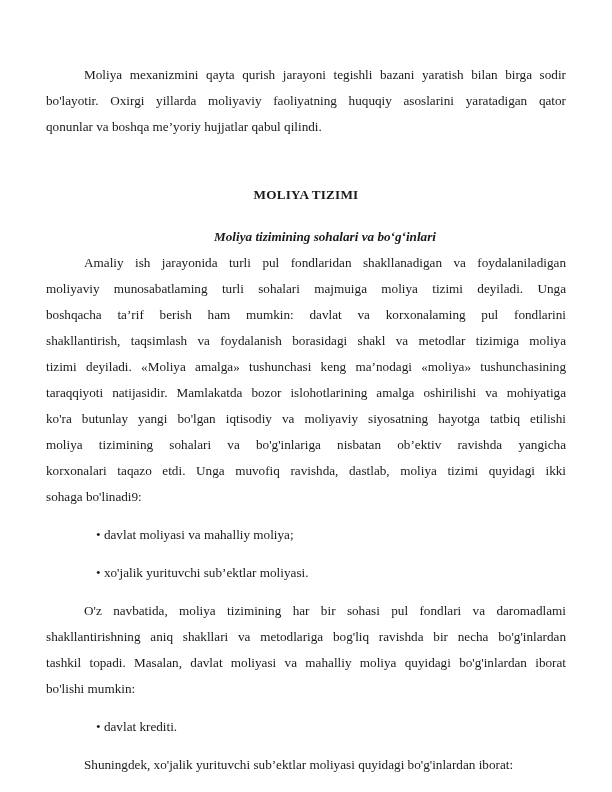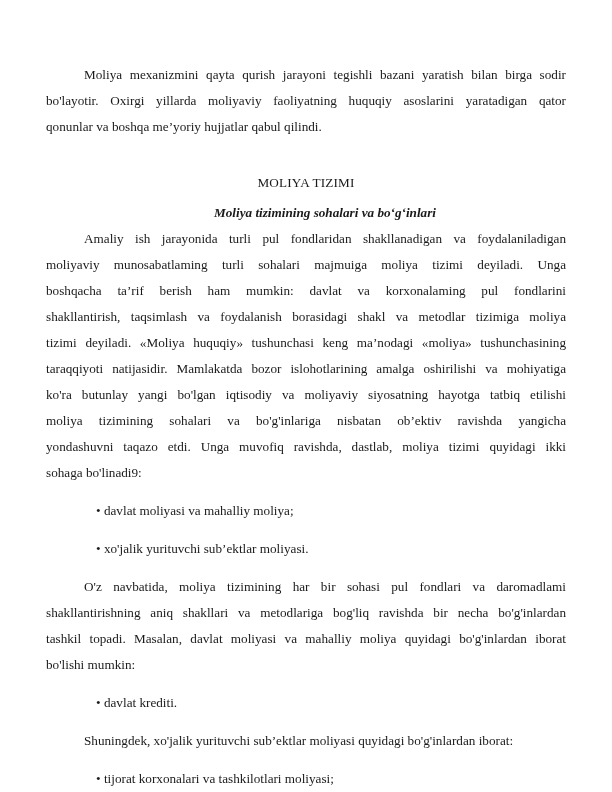--- a/index.html
+++ b/index.html
@@ -23,23 +23,23 @@
     background: #ffffff;
   }
   .doc-body {
     font-size: 13.2px;
     line-height: 26px;
     text-align: justify;
     text-justify: inter-word;
     color: #1a1a1a;
   }
   .heading-center {
-    margin: 4px;
+    margin: 16px;
     text-align: center;
-    font-weight: normal;
+    font-weight: bold;
     text-indent: 0;
     letter-spacing: 0.2px;
   }
   .subheading {
     margin: 0;
     font-weight: bold;
     font-style: italic;
     text-indent: 38px;
     text-align: center;
   }
@@ -97,25 +97,25 @@
 
     <p class="heading-center">MOLIYA TIZIMI</p>
 
     <p class="subheading">Moliya tizimining sohalari va bo‘g‘inlari</p>
 
     <div class="para-block">
       <span class="jline indent">Amaliy ish jarayonida turli pul fondlaridan shakllanadigan va foydalaniladigan</span>
       <span class="jline">moliyaviy munosabatlaming turli sohalari majmuiga moliya tizimi deyiladi. Unga</span>
       <span class="jline">boshqacha ta’rif berish ham mumkin: davlat va korxonalaming pul fondlarini</span>
       <span class="jline">shakllantirish, taqsimlash va foydalanish borasidagi shakl va metodlar tizimiga moliya</span>
-      <span class="jline">tizimi deyiladi. «Moliya huquqiy» tushunchasi keng ma’nodagi «moliya» tushunchasining</span>
+      <span class="jline">tizimi deyiladi. «Moliya amalga» tushunchasi keng ma’nodagi «moliya» tushunchasining</span>
       <span class="jline">taraqqiyoti natijasidir. Mamlakatda bozor islohotlarining amalga oshirilishi va mohiyatiga</span>
       <span class="jline">ko'ra butunlay yangi bo'lgan iqtisodiy va moliyaviy siyosatning hayotga tatbiq etilishi</span>
       <span class="jline">moliya tizimining sohalari va bo'g'inlariga nisbatan ob’ektiv ravishda yangicha</span>
-      <span class="jline">yondashuvni taqazo etdi. Unga muvofiq ravishda, dastlab, moliya tizimi quyidagi ikki</span>
+      <span class="jline">korxonalari taqazo etdi. Unga muvofiq ravishda, dastlab, moliya tizimi quyidagi ikki</span>
       <span class="jline nojust">sohaga bo'linadi9:</span>
     </div>
 
     <ul class="bullets">
       <li><span class="bul">•</span> <span>davlat moliyasi va mahalliy moliya;</span></li>
       <li><span class="bul">•</span> <span>xo'jalik yurituvchi sub’ektlar moliyasi.</span></li>
     </ul>
 
     <div class="para-block">
       <span class="jline indent">O'z navbatida, moliya tizimining har bir sohasi pul fondlari va daromadlami</span>

